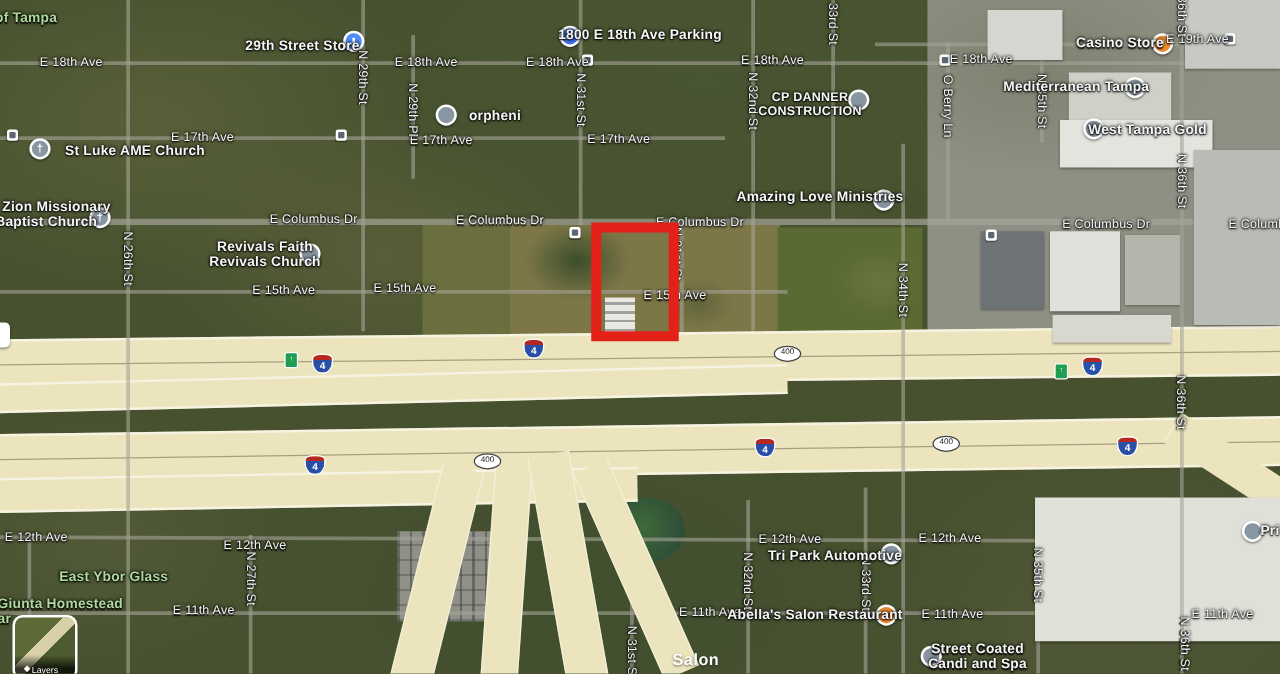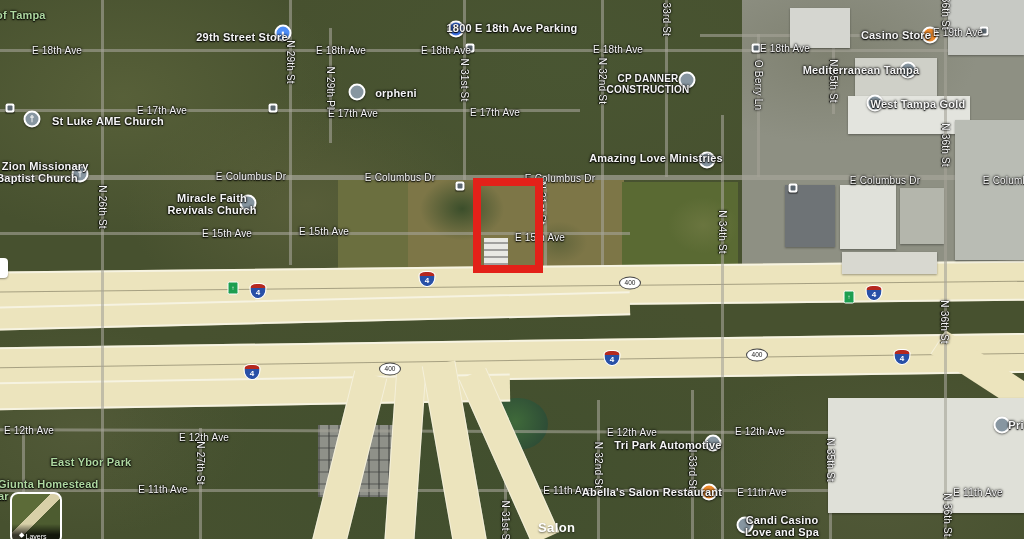--- a/index.html
+++ b/index.html
@@ -234,39 +234,39 @@
       <div class="lbl poi " style="left: 861px; top: 70px;">
         <div>Mediterranean Tampa</div>
       </div>
       <div class="lbl poi " style="left: 918px; top: 104px;">
         <div>West Tampa Gold</div>
       </div>
       <div class="lbl poi " style="left: 656px; top: 158px;">
         <div>Amazing Love Ministries</div>
       </div>
       <div class="lbl poi " style="left: 212px; top: 204px;">
-        <div>Miracle Faith</div>
+        <div>Revivals Faith</div>
         <div>Revivals Church</div>
       </div>
       <div class="lbl poi green" style="left: 91px; top: 462px;">
-        <div>East Ybor Park</div>
+        <div>East Ybor Glass</div>
       </div>
       <div class="lbl poi green left" style="left: -2px; top: 490px;">
         <div>Giunta Homestead</div>
         <div>ar</div>
       </div>
       <div class="lbl poi " style="left: 668px; top: 445px;">
         <div>Tri Park Automotive</div>
       </div>
       <div class="lbl poi " style="left: 652px; top: 492px;">
         <div>Abella's Salon Restaurant</div>
       </div>
       <div class="lbl poi " style="left: 782px; top: 526px;">
-        <div>Candi Casino</div>
-        <div>Love and Spa</div>
+        <div>Street Coated</div>
+        <div>Candi and Spa</div>
       </div>
       <div class="lbl poi " style="left: 1016px; top: 425px;">
         <div>Pri</div>
       </div>
       <div class="pin store" style="left: 283px; top: 33px;">▮</div>
       <div class="pin parking" style="left: 456px; top: 29px;">P</div>
       <div class="pin restaurant" style="left: 930px; top: 35px;">▮</div>
       <div class="pin church" style="left: 32px; top: 119px;">†</div>
       <div class="pin church" style="left: 80px; top: 174px;">†</div>
       <div class="pin generic" style="left: 357px; top: 92px;"></div>

